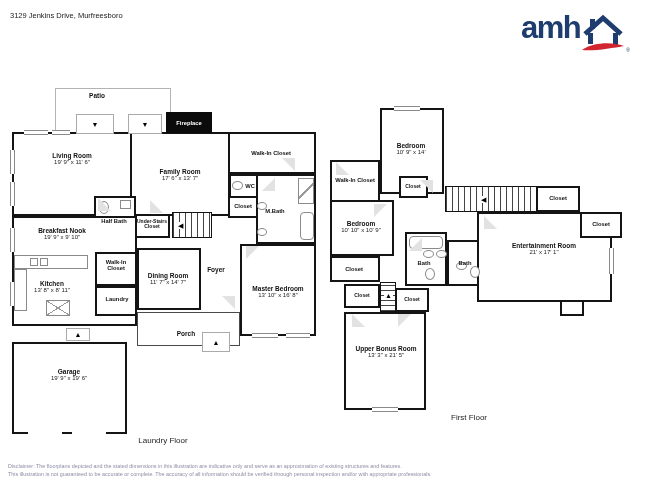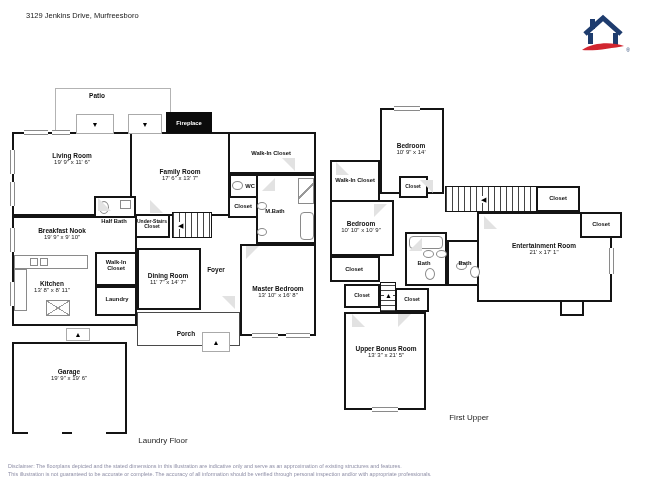--- a/index.html
+++ b/index.html
@@ -28,33 +28,34 @@
   .window-v{position:absolute;width:5px;background:#fff;border-left:1px solid #8a8a8a;border-right:1px solid #8a8a8a;box-sizing:border-box;}
   .gap{position:absolute;height:4px;background:#fff;}
   .door{position:absolute;width:13px;height:13px;background:#e2e2e2;clip-path:polygon(0 0,0 100%,100% 100%);}
   .fix{position:absolute;border:1px solid #8a8a8a;background:#fff;box-sizing:border-box;}
   .oval{border-radius:50%;}
   .tub{border-radius:4px;}
   .shower{background:linear-gradient(135deg,transparent 46%,#999 46%,#999 54%,transparent 54%);}
   .xbox{background:
       linear-gradient(to top right,transparent 48%,#999 48%,#999 52%,transparent 52%),
       linear-gradient(to bottom right,transparent 48%,#999 48%,#999 52%,transparent 52%);}
-  .address{position:absolute;left:26px;top:11px;font-size:7.5px;color:#1a1a1a;}
+  .address{position:absolute;left:10px;top:11px;font-size:7.5px;color:#1a1a1a;}
   .logo{position:absolute;right:20px;top:13px;display:flex;align-items:flex-start;}
   .logo-text{font-size:31px;line-height:30px;font-weight:bold;letter-spacing:-1.5px;color:#1e3c6e;}
   .reg{font-size:5px;color:#1e3c6e;align-self:flex-end;}
   .disc{position:absolute;left:8px;top:463px;font-size:5.4px;line-height:7.5px;color:#8e8ea6;}
 </style>
 </head>
 <body>
 
 <div id="canvas">
 
   <div class="address">3129 Jenkins Drive, Murfreesboro</div>
   <div class="logo">
+    <span class="logo-text">amh</span>
     <svg width="46" height="40" viewBox="0 0 46 40">
       <polyline points="5,21 23,5 41,21" fill="none" stroke="#1e3c6e" stroke-width="5"></polyline>
       <rect x="10" y="6" width="5" height="10" fill="#1e3c6e"></rect>
       <rect x="8" y="20" width="5" height="11" fill="#1e3c6e"></rect>
       <rect x="33" y="20" width="5" height="13" fill="#1e3c6e"></rect>
       <path d="M2,37 C14,29 32,29 44,33 C33,35 13,38.5 2,37 Z" fill="#d12630"></path>
     </svg>
     <span class="reg">®</span>
   </div>
 
@@ -267,20 +268,20 @@
   <div class="lbl sm" style="left:558px;top:195px">
       <span class="rname">Closet</span>
     </div>
   <div class="lbl sm" style="left:601px;top:221px">
       <span class="rname">Closet</span>
     </div>
   <div class="lbl" style="left:386px;top:345px">
       <span class="rname">Upper Bonus Room</span>
       <span class="rdims">13' 3" x 21' 5"</span>
     </div>
-  <div class="floorlbl" style="left:469px;top:413px">First Upper</div>
+  <div class="floorlbl" style="left:469px;top:413px">First Floor</div>
 
   <div class="disc">
     <div>Disclaimer: The floorplans depicted and the stated dimensions in this illustration are indicative only and serve as an approximation of existing structures and features.</div>
     <div>This illustration is not guaranteed to be accurate or complete. The accuracy of all information should be verified through personal inspection and/or with appropriate professionals.</div>
   </div>
 
 </div>
 
 </body></html>

